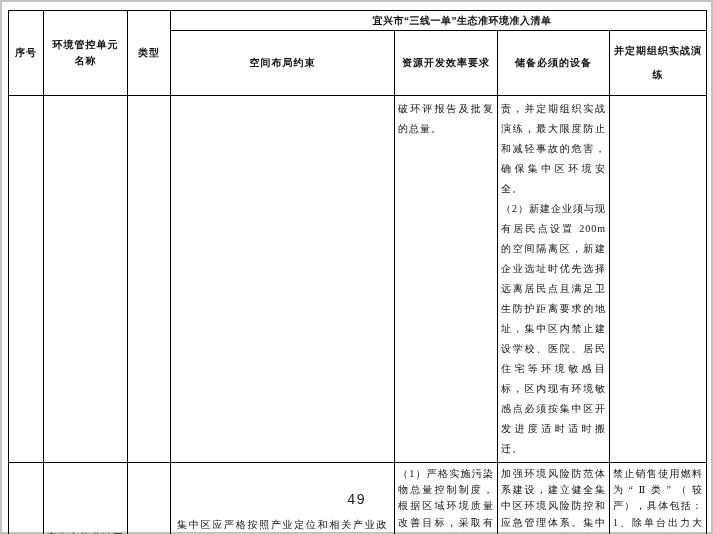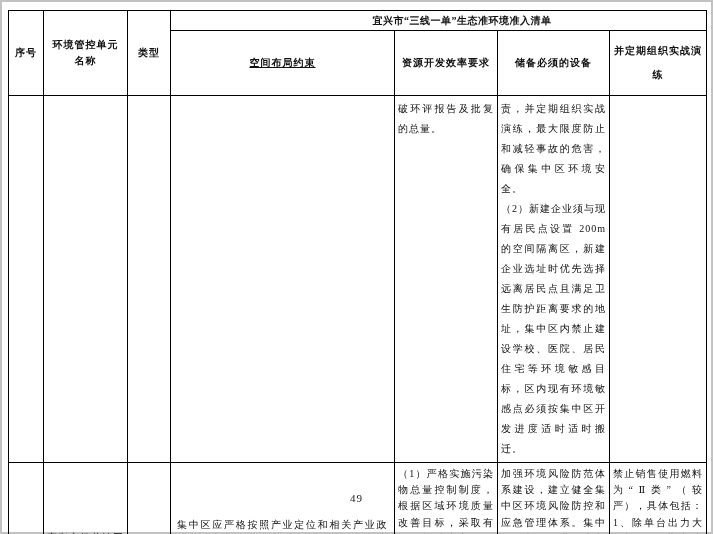--- a/index.html
+++ b/index.html
@@ -67,23 +67,24 @@
     text-align-last: left;
     padding: 3px 6px;
     letter-spacing: 1.5px;
     line-height: 22px;
   }
   .page-num {
     position: absolute;
     left: 0; right: 0;
     top: 492px;
     text-align: center;
-    font-size: 11px;
+    font-size: 14px;
     color: #222222;
     letter-spacing: 1px;
+    font-family: Liberation Mono, monospace;
   }
 </style>
 </head>
 <body>
 
 <div class="page-frame"></div>
 
 <table class="sheet">
   <colgroup>
     <col style="width:35px">
@@ -97,21 +98,21 @@
 
   <tbody>
       <tr>
     <td class="hd" rowspan="2" style="height:85px;margin-left:36px;">序号</td>
     <td class="hd" rowspan="2">环境管控单元名称</td>
     <td class="hd" rowspan="2">类型</td>
     <td class="title-cell" colspan="4">宜兴市“三线一单”生态准环境准入清单</td>
   </tr>
 
   <tr>
-    <td class="hd" style="height:65px;text-decoration:underline;">空间布局约束</td>
+    <td class="hd" style="height:65px;">空间布局约束</td>
     <td class="hd">资源开发效率要求</td>
     <td class="hd">储备必须的设备</td>
     <td class="hd" style="line-height:24px;">并定期组织实战演练</td>
   </tr>
 
   <tr>
     <td style="height:238px;" class="center-cell"></td>
     <td class="center-cell"></td>
     <td class="center-cell"></td>
     <td class="body-top lh-loose"></td>

